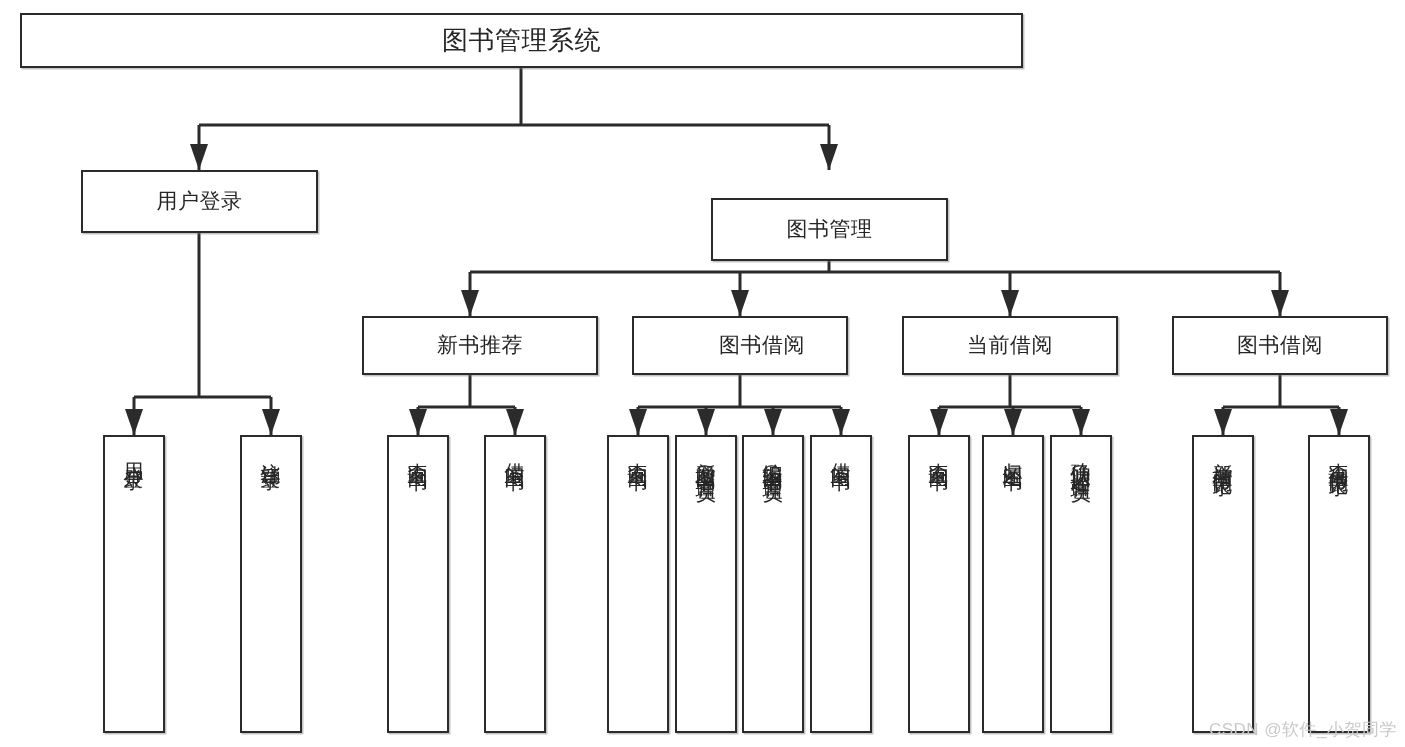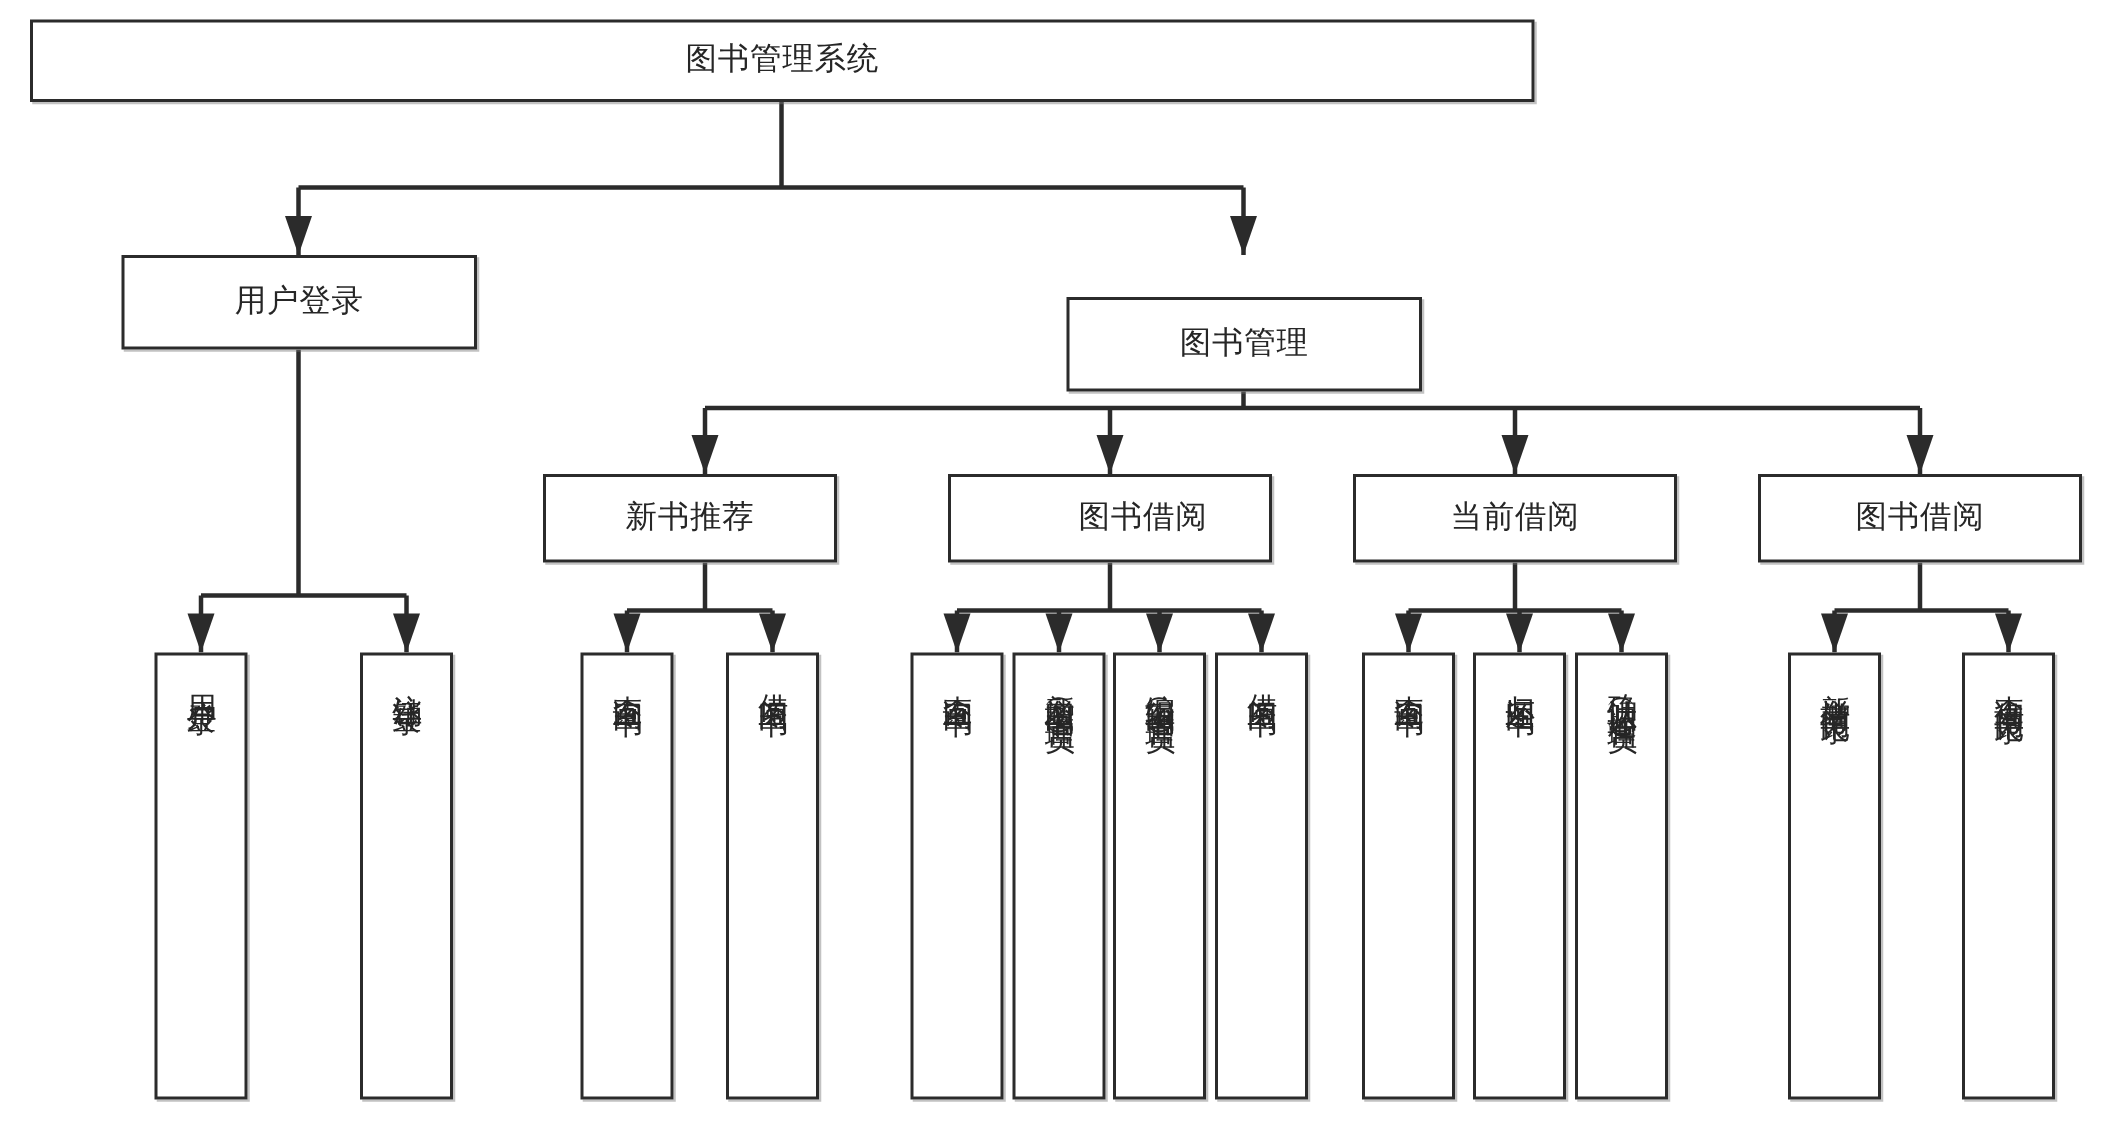--- a/index.html
+++ b/index.html
@@ -50,21 +50,21 @@
     align-items: flex-start;
     justify-content: center;
     padding-top: 10px;
   }
   .node.vert .lbl {
     writing-mode: vertical-rl;
     text-orientation: upright;
     letter-spacing: 3px;
     line-height: 1.0;
   }
-  .node.root .lbl { font-size: 21px; }
+  .node.root .lbl { font-size: 26px; }
   .node.lvl2 .lbl { font-size: 21px; }
   .node.lvl3 .lbl { font-size: 21px; }
   .node.leaf .lbl { font-size: 20px; }
 
   .watermark {
     position: absolute;
     right: 8px;
     bottom: 6px;
     font-size: 17px;
     color: #c9c9c9;
@@ -140,21 +140,21 @@
   <div id="node-layer">
       <div class="node horiz root" style="left: 20px; top: 13px; width: 1003px; height: 55px;">
         <span class="lbl">图书管理系统</span>
       </div>
       <div class="node horiz lvl2" style="left: 81px; top: 170px; width: 237px; height: 63px;">
         <span class="lbl">用户登录</span>
       </div>
       <div class="node horiz lvl2" style="left: 711px; top: 170px; width: 237px; height: 63px; margin-top: 28px;">
         <span class="lbl">图书管理</span>
       </div>
-      <div class="node horiz lvl3" style="left: 362px; top: 316px; width: 196px; height: 59px;">
+      <div class="node horiz lvl3" style="left: 362px; top: 316px; width: 236px; height: 59px;">
         <span class="lbl">新书推荐</span>
       </div>
       <div class="node horiz lvl3" style="left: 632px; top: 316px; width: 216px; height: 59px; padding-left: 44px;">
         <span class="lbl">图书借阅</span>
       </div>
       <div class="node horiz lvl3" style="left: 902px; top: 316px; width: 216px; height: 59px;">
         <span class="lbl">当前借阅</span>
       </div>
       <div class="node horiz lvl3" style="left: 1172px; top: 316px; width: 216px; height: 59px;">
         <span class="lbl">图书借阅</span>
@@ -193,14 +193,15 @@
         <span class="lbl">确认归还（管理员）</span>
       </div>
       <div class="node vert leaf" style="left: 1192px; top: 435px; width: 62px; height: 298px;">
         <span class="lbl">新增借阅记录</span>
       </div>
       <div class="node vert leaf" style="left: 1308px; top: 435px; width: 62px; height: 298px;">
         <span class="lbl">查询借阅记录</span>
       </div>
     </div>
 
+  <div class="watermark">CSDN @软件_小贺同学</div>
 
 </div>
 
 </body></html>

